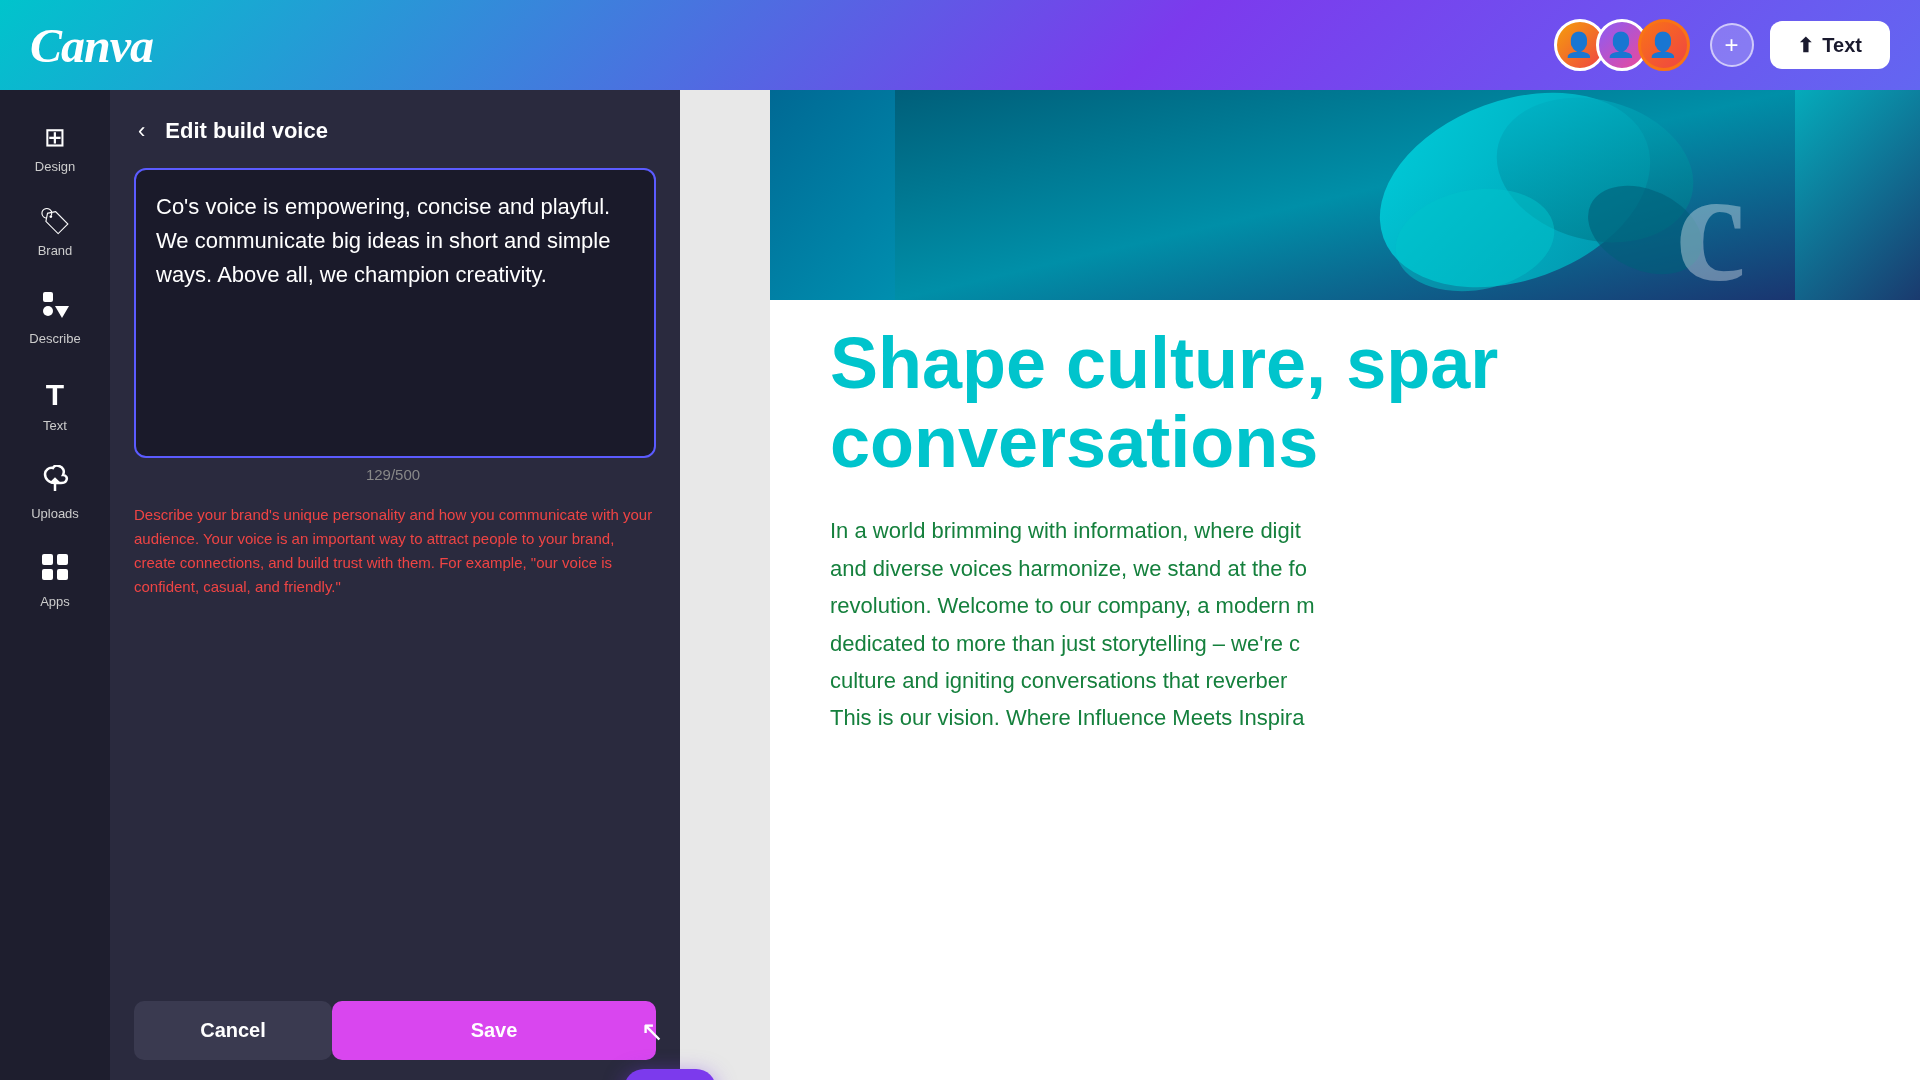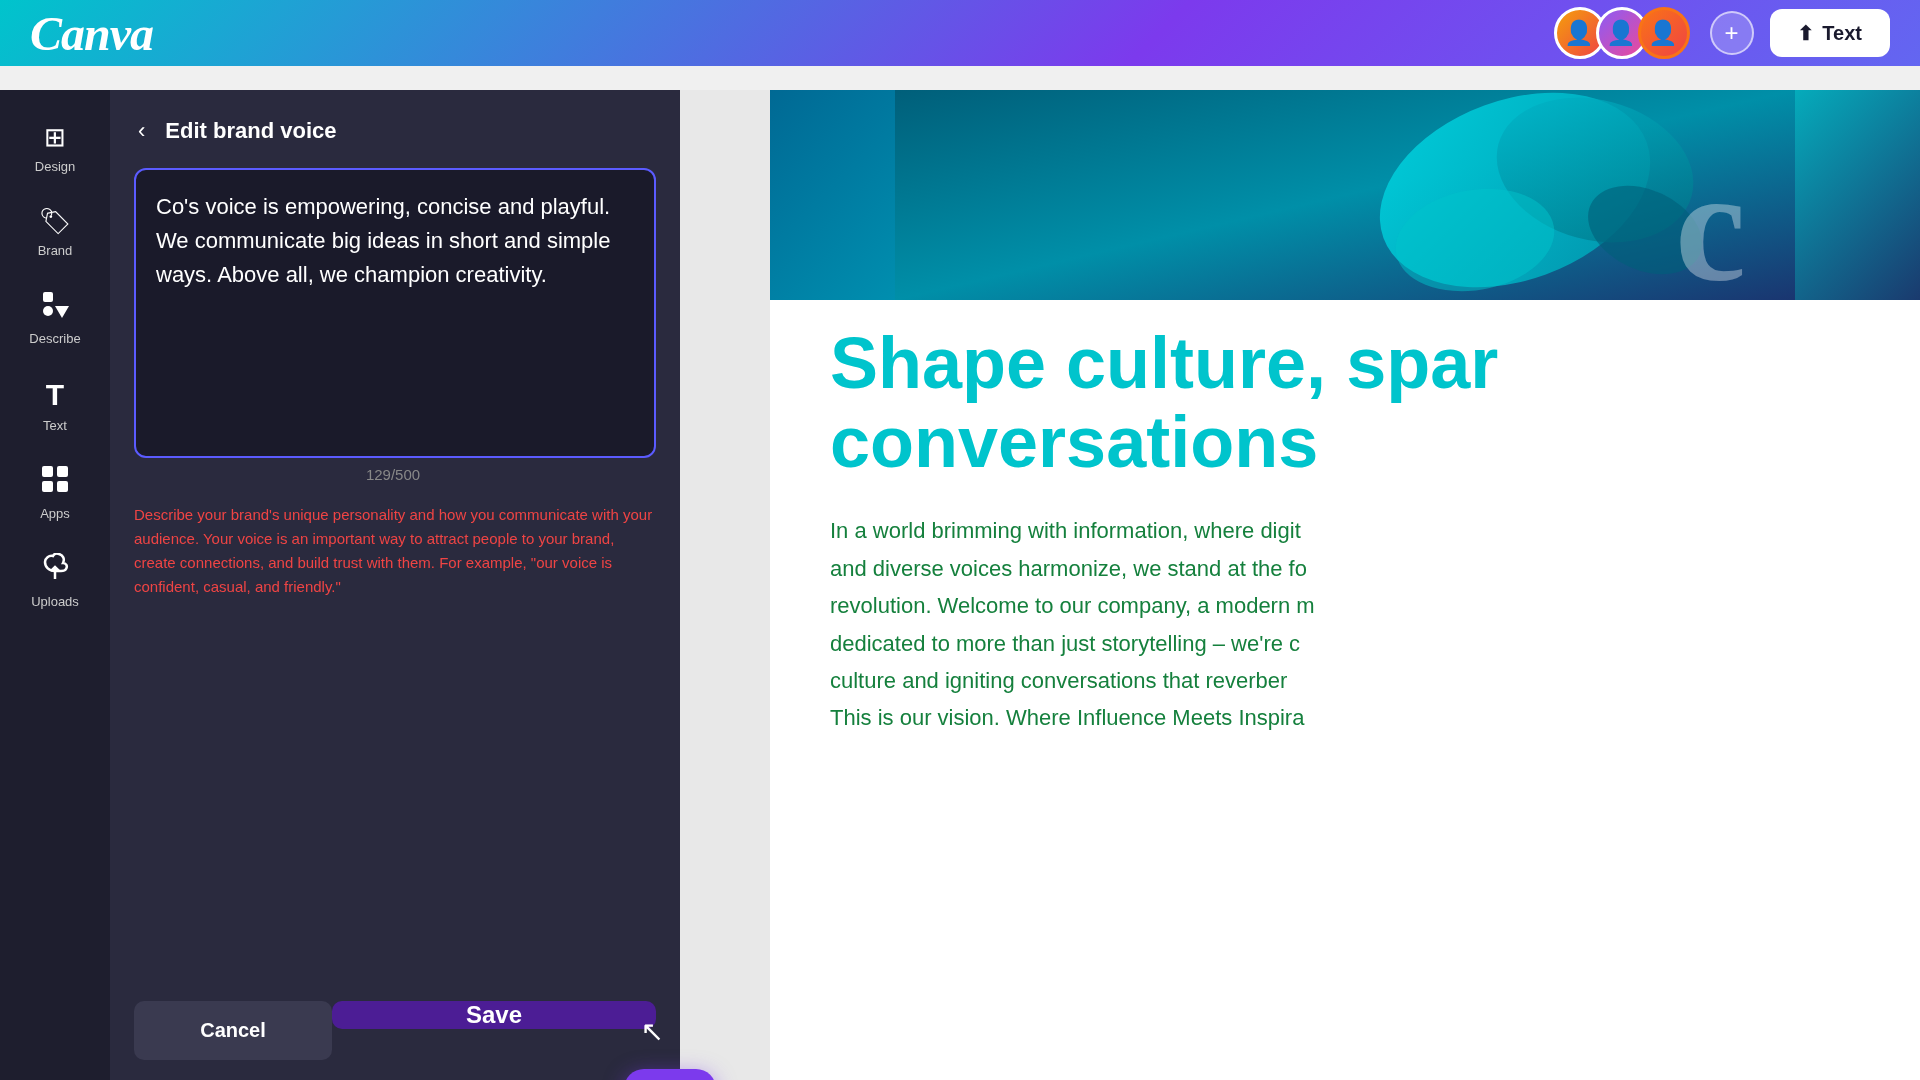--- a/index.html
+++ b/index.html
@@ -2,21 +2,21 @@
 <html><head>
   <meta charset="utf-8">
   <style>
     * { box-sizing: border-box; margin: 0; padding: 0; }
     body { width: 1920px; height: 1080px; overflow: hidden; font-family: -apple-system, BlinkMacSystemFont, 'Segoe UI', sans-serif; background: #f0f0f0; }
 
     
     .header {
       position: fixed;
       top: 0; left: 0; right: 0;
-      height: 66px;
+      height: 90px;
       background: linear-gradient(135deg, #00c4cc 0%, #7c3aed 60%, #6366f1 100%);
       display: flex;
       align-items: center;
       padding: 16px 30px;
       z-index: 100;
     }
     .logo {
       font-family: 'Georgia', serif;
       font-size: 48px;
       font-weight: bold;
@@ -191,24 +191,25 @@
       font-weight: 600;
       color: white;
       cursor: pointer;
     }
     .save-btn-wrap {
       flex: 2;
       position: relative;
     }
     .save-btn {
       width: 100%;
-      background: #4c1d95;
+      padding: 18px;
+      background: #d946ef;
       border: none;
       border-radius: 10px;
-      font-size: 24px;
+      font-size: 20px;
       font-weight: 600;
       color: white;
       cursor: pointer;
     }
     .cursor-pointer {
       position: absolute;
       right: -8px;
       top: 50%;
       transform: translateY(-50%);
       font-size: 28px;
@@ -326,45 +327,45 @@
       </svg>
     </div>
     <div class="sidebar-item-label">Describe</div>
   </div>
   <div class="sidebar-item">
     <div class="sidebar-item-icon" style="font-size:30px;font-weight:700;">T</div>
     <div class="sidebar-item-label">Text</div>
   </div>
   <div class="sidebar-item">
     <div class="sidebar-item-icon">
+      <svg width="28" height="28" viewBox="0 0 28 28" fill="none" stroke="white" stroke-width="2.5">
+        <path d="M14 18 C8 18 4 14 4 9 C4 5 8 2 12 3 C13 1 15 0 18 1 C22 2 24 6 22 10 C25 10 27 13 25 16 C24 18 22 18 20 18 Z"></path>
+        <line x1="14" y1="14" x2="14" y2="26"></line>
+        <polyline points="10,18 14,14 18,18"></polyline>
+      </svg>
+    </div>
+    <div class="sidebar-item-label">Uploads</div>
+  </div>
+  <div class="sidebar-item">
+    <div class="sidebar-item-icon">
       <svg width="28" height="28" viewBox="0 0 28 28" fill="white">
         <rect x="1" y="1" width="11" height="11" rx="2"></rect>
         <rect x="16" y="1" width="11" height="11" rx="2"></rect>
         <rect x="1" y="16" width="11" height="11" rx="2"></rect>
         <rect x="16" y="16" width="11" height="11" rx="2"></rect>
       </svg>
     </div>
     <div class="sidebar-item-label">Apps</div>
   </div>
-  <div class="sidebar-item">
-    <div class="sidebar-item-icon">
-      <svg width="28" height="28" viewBox="0 0 28 28" fill="none" stroke="white" stroke-width="2.5">
-        <path d="M14 18 C8 18 4 14 4 9 C4 5 8 2 12 3 C13 1 15 0 18 1 C22 2 24 6 22 10 C25 10 27 13 25 16 C24 18 22 18 20 18 Z"></path>
-        <line x1="14" y1="14" x2="14" y2="26"></line>
-        <polyline points="10,18 14,14 18,18"></polyline>
-      </svg>
-    </div>
-    <div class="sidebar-item-label">Uploads</div>
-  </div>
 </div>
 
 <div class="panel">
   <div class="panel-header">
     <button class="back-button">‹</button>
-    <div class="panel-title">Edit brand voice</div>
+    <div class="panel-title">Edit build voice</div>
   </div>
   <div class="panel-body">
     <textarea class="voice-textarea" style="">Co's voice is empowering, concise and playful. We communicate big ideas in short and simple ways. Above all, we champion creativity.</textarea>
     <div class="char-count">129/500</div>
     <div class="description-text">Describe your brand's unique personality and how you communicate with your audience. Your voice is an important way to attract people to your brand, create connections, and build trust with them. For example, "our voice is confident, casual, and friendly."</div>
   </div>
   <div class="panel-footer">
     <button class="cancel-btn">Cancel</button>
     <div class="save-btn-wrap">
       <button class="save-btn">Save</button>

